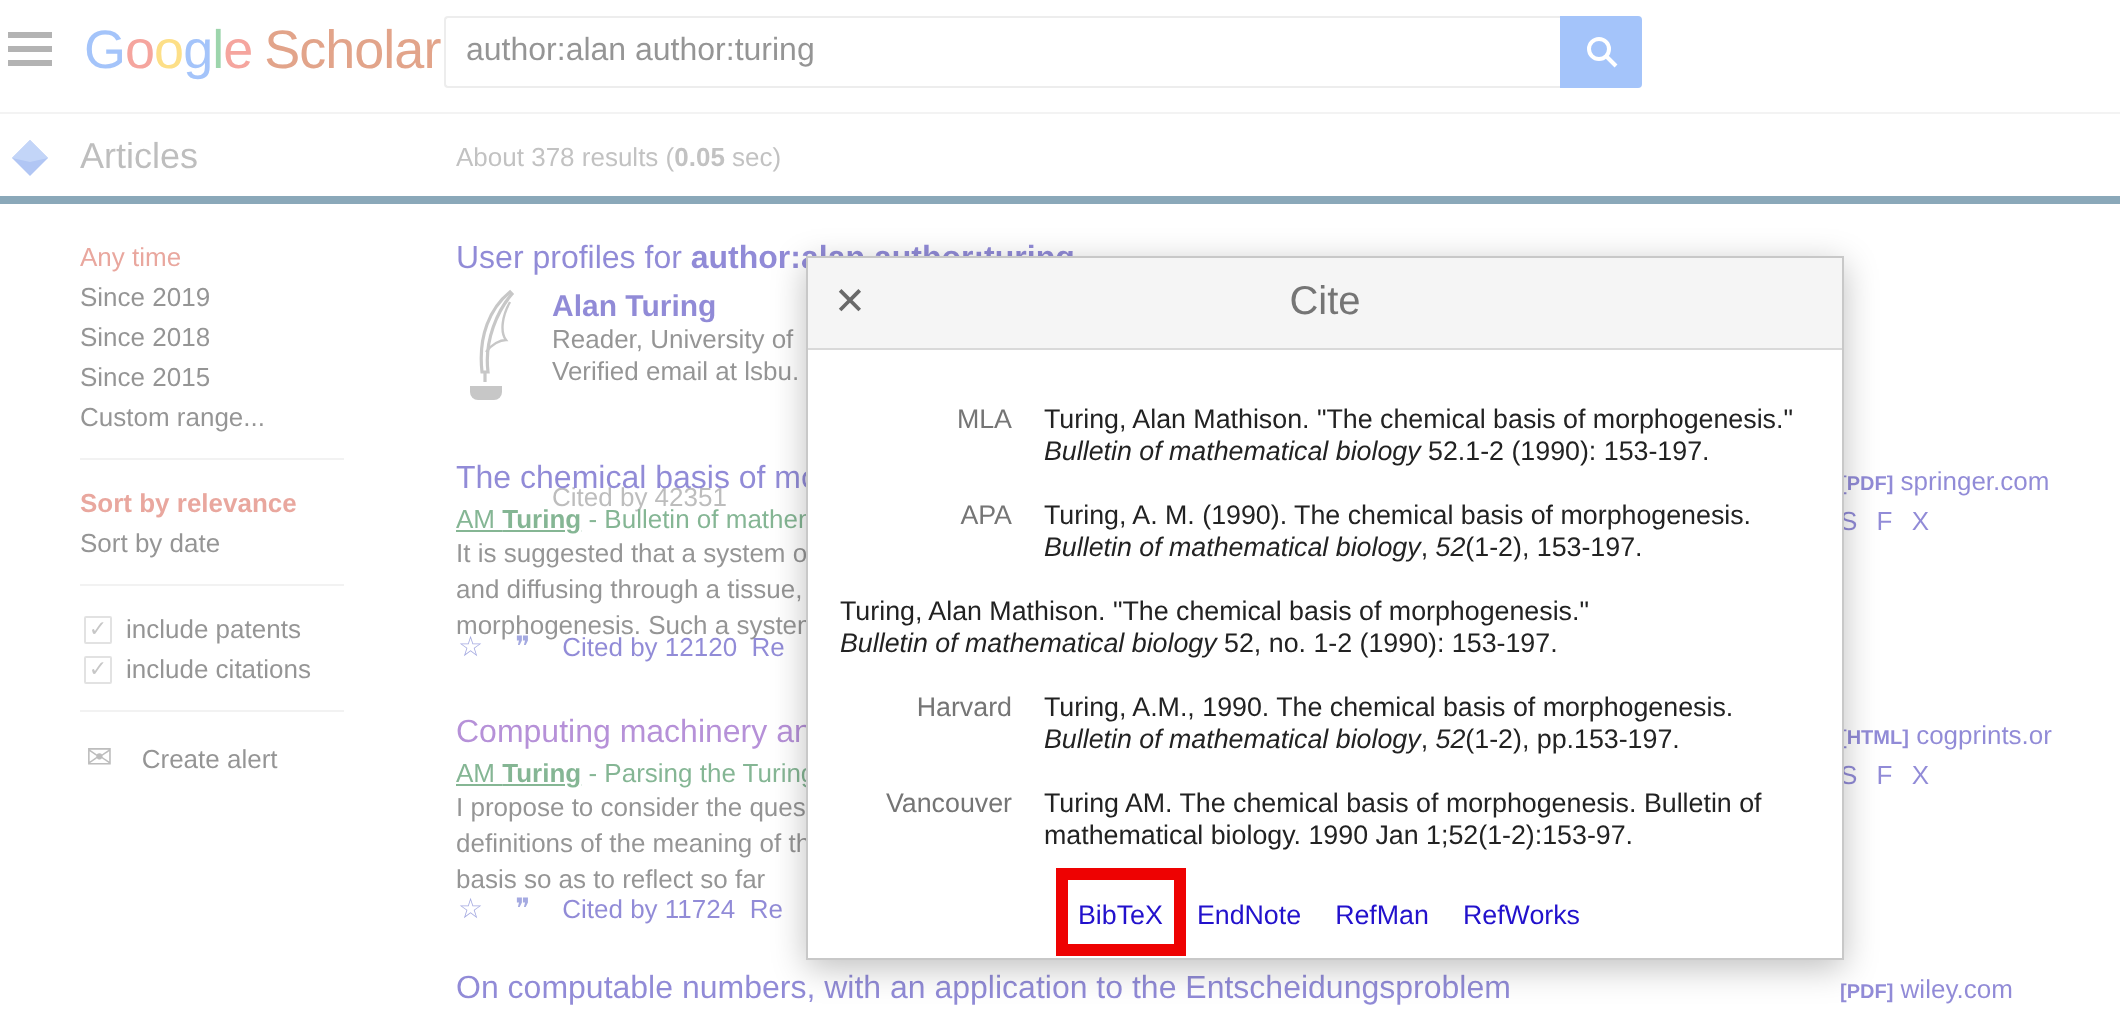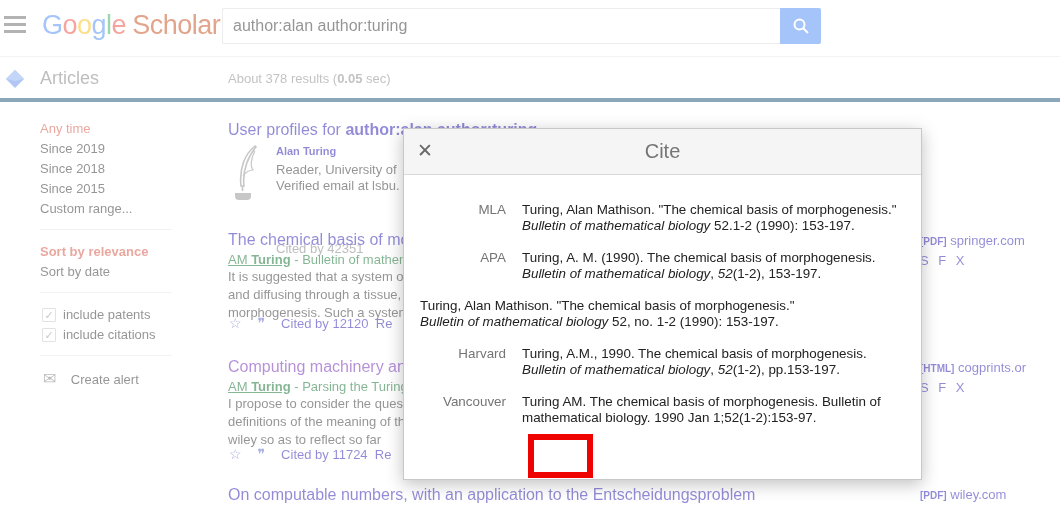--- a/index.html
+++ b/index.html
@@ -37,21 +37,21 @@
   .rtitle { font-size:16px; color:#1a0dab; white-space:nowrap; cursor:pointer; }
   .rtitle.visited { color:#6619ad; }
   .byline { font-size:13px; color:#006621; white-space:nowrap; }
   .byline .au { text-decoration:underline; }
   .byline .au b { font-weight:bold; }
   .snip { font-size:13px; color:#222; line-height:18px; white-space:nowrap; }
   .actions { font-size:13px; color:#1a0dab; white-space:nowrap; }
   .actions .ic { color:#444fc0; font-size:14px; margin-right:16px; cursor:pointer; }
   .actions a { color:#1a0dab; cursor:pointer; }
   .graytxt { font-size:13px; color:#757575; white-space:nowrap; }
-  .bold-link { font-weight:bold; color:#1a0dab; font-size:11px; cursor:pointer; }
+  .bold-link { font-weight:bold; color:#1a0dab; font-size:15px; cursor:pointer; }
 
   .aside-link { font-size:13px; color:#1a0dab; white-space:nowrap; cursor:pointer; }
   .aside-link .tag { font-size:10px; font-weight:bold; }
   .sfx { font-size:13px; color:#1a0dab; letter-spacing:3px; cursor:pointer; }
 
   
   .overlay { position:absolute; inset:0; background:rgba(255,255,255,0.52); z-index:5; }
 
   
   .modal { position:absolute; left:403px; top:128px; width:519px; height:352px; background:#fff; border:1px solid #c8c8c8; box-shadow:0 4px 16px rgba(0,0,0,0.25); z-index:10; }
@@ -142,21 +142,21 @@
   <div class="abs snip" style="left:228px; top:286px;">and diffusing through a tissue,</div>
   <div class="abs snip" style="left:228px; top:304px;">morphogenesis. Such a system</div>
   <div class="abs actions" style="left:229px; top:315px;">
     <span class="ic">☆</span><span class="ic">❞</span><a>Cited by 12120</a>&nbsp;&nbsp;<a>Re</a>
   </div>
 
   <div class="abs rtitle visited" style="left:228px; top:358px;">Computing machinery and intelligence</div>
   <div class="abs byline" style="left:228px; top:379px;"><span class="au"><span>AM </span><b>Turing</b></span><span> - Parsing the Turing</span></div>
   <div class="abs snip" style="left:228px; top:395px;">I propose to consider the quest</div>
   <div class="abs snip" style="left:228px; top:413px;">definitions of the meaning of the</div>
-  <div class="abs snip" style="left:228px; top:431px;">wiley so as to reflect so far</div>
+  <div class="abs snip" style="left:228px; top:431px;">basis so as to reflect so far</div>
   <div class="abs actions" style="left:229px; top:446px;">
     <span class="ic">☆</span><span class="ic">❞</span><a>Cited by 11724</a>&nbsp;&nbsp;<a>Re</a>
   </div>
 
   <div class="abs rtitle" style="left:228px; top:486px;">On computable numbers, with an application to the Entscheidungsproblem</div>
 
   <div class="abs aside-link" style="left:920px; top:233px;"><span class="tag">[PDF]</span> <span>springer.com</span></div>
   <div class="abs sfx" style="left:920px; top:253px;">S F X</div>
   <div class="abs aside-link" style="left:920px; top:360px;"><span class="tag">[HTML]</span> <span>cogprints.or</span></div>
   <div class="abs sfx" style="left:920px; top:380px;">S F X</div>
@@ -184,15 +184,16 @@
       </div>
       <div class="cite-row">
         <div class="cite-label">Harvard</div>
         <div class="cite-text"><span>Turing, A.M., 1990. The chemical basis of morphogenesis. </span><span class="it">Bulletin of mathematical biology</span><span>, </span><span class="it">52</span><span>(1-2), pp.153-197.</span></div>
       </div>
       <div class="cite-row">
         <div class="cite-label">Vancouver</div>
         <div class="cite-text"><span>Turing AM. The chemical basis of morphogenesis. Bulletin of mathematical biology. 1990 Jan 1;52(1-2):153-97.</span></div>
       </div>
     </div>
+  <div class="export-row" id="export-row"><a>BibTeX</a><a>EndNote</a><a>RefMan</a><a>RefWorks</a></div>
 </div>
 
 <div class="redbox"></div>
 
 </body></html>

